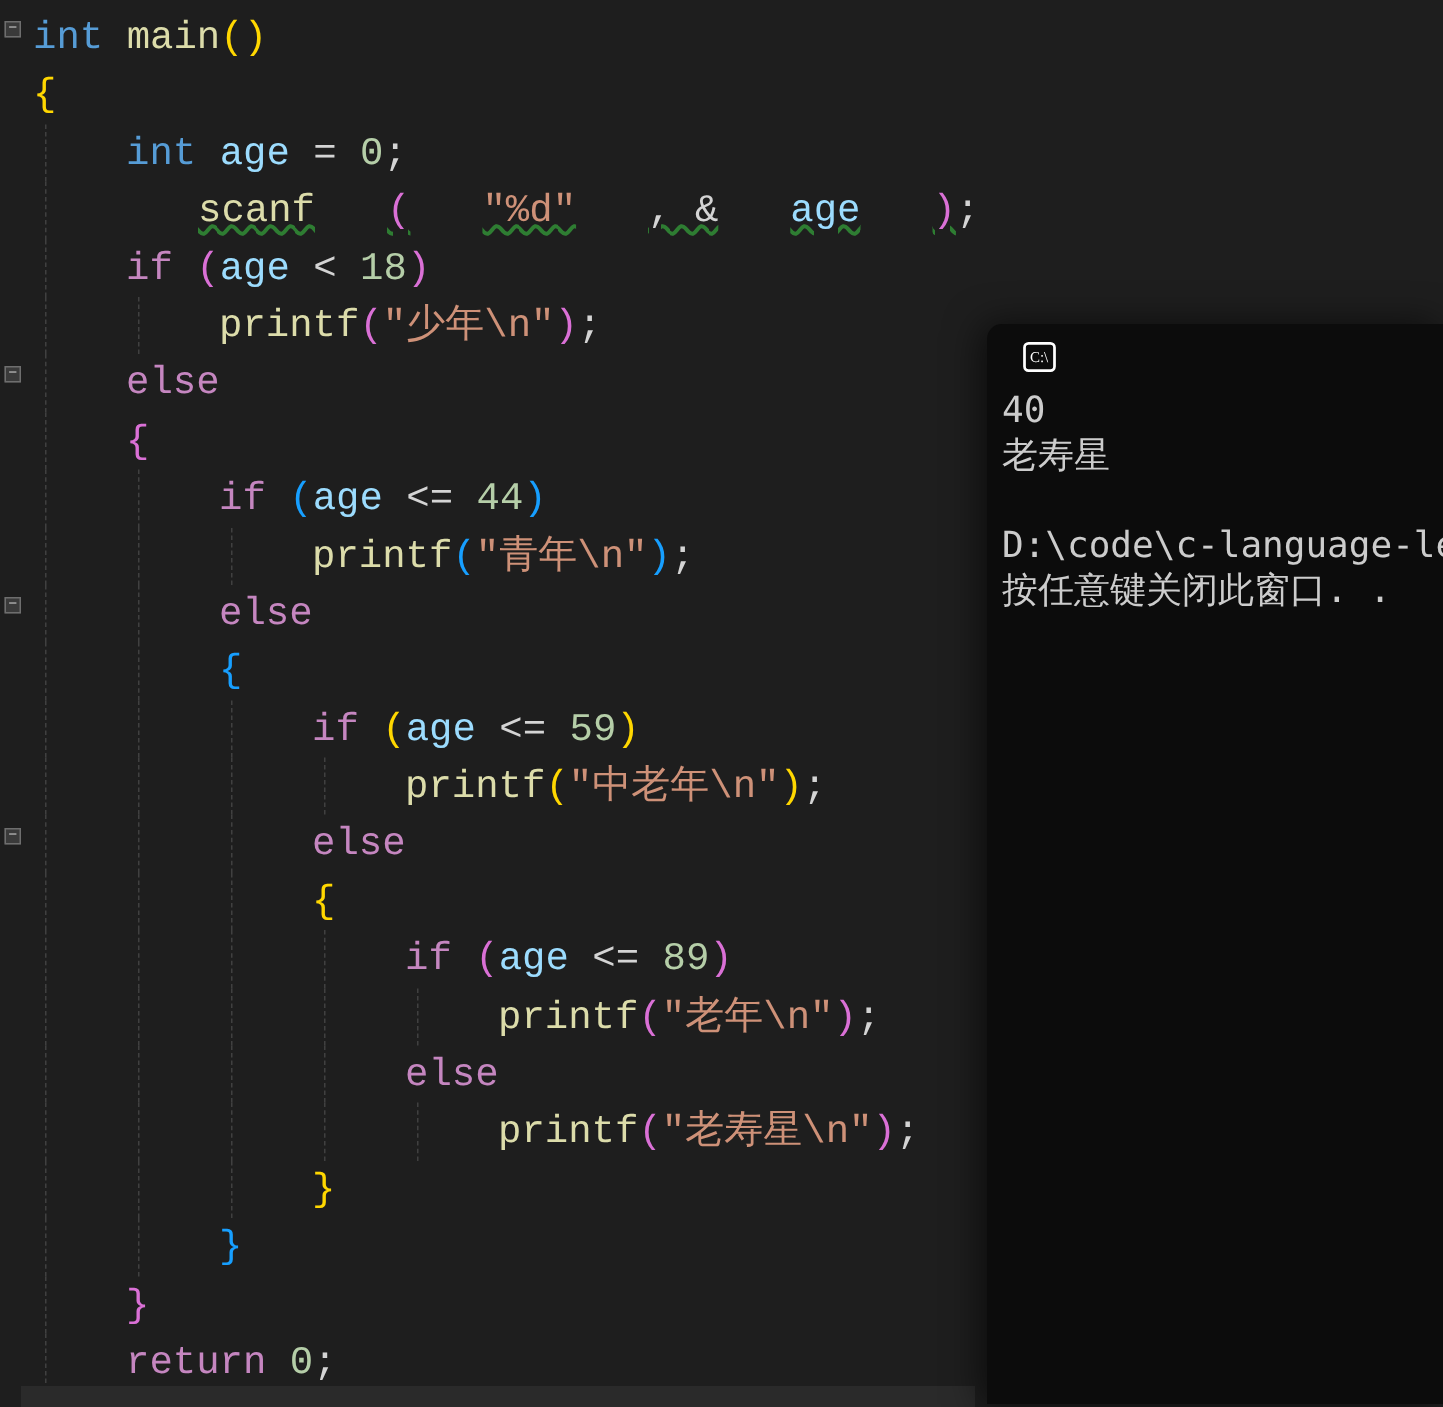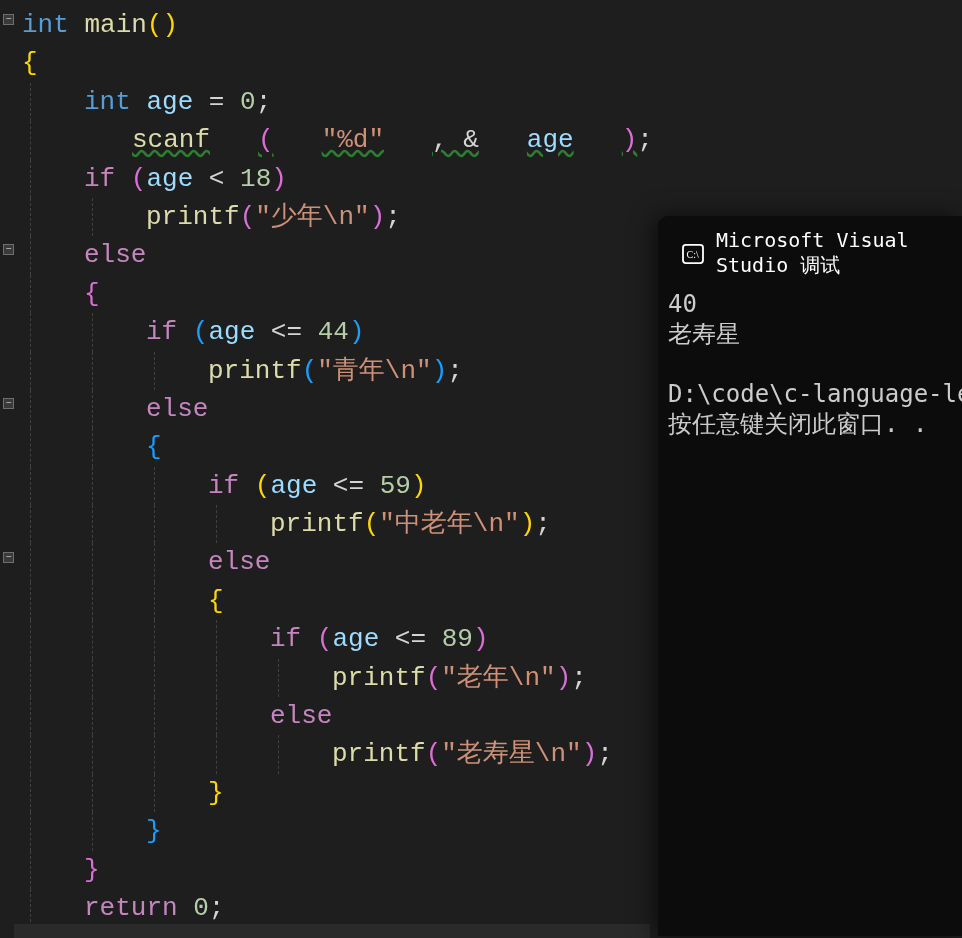--- a/index.html
+++ b/index.html
@@ -121,20 +121,19 @@
 </div>
 
 <div class="console">
   <div class="console-title">
     <span class="console-icon">
       <svg width="22" height="20" viewBox="0 0 24 22">
         <rect x="1" y="1" width="22" height="20" rx="3" fill="none" stroke="#ffffff" stroke-width="2"></rect>
         <text x="5" y="15" font-size="11" fill="#ffffff" font-family="Consolas">C:\</text>
       </svg>
     </span>
-    <span>Microsoft Visual Studio 调试</span>
   </div>
   <div class="console-body">40
 老寿星
 
 D:\code\c-language-le
 按任意键关闭此窗口. .</div>
 </div>
 
 </body></html>

